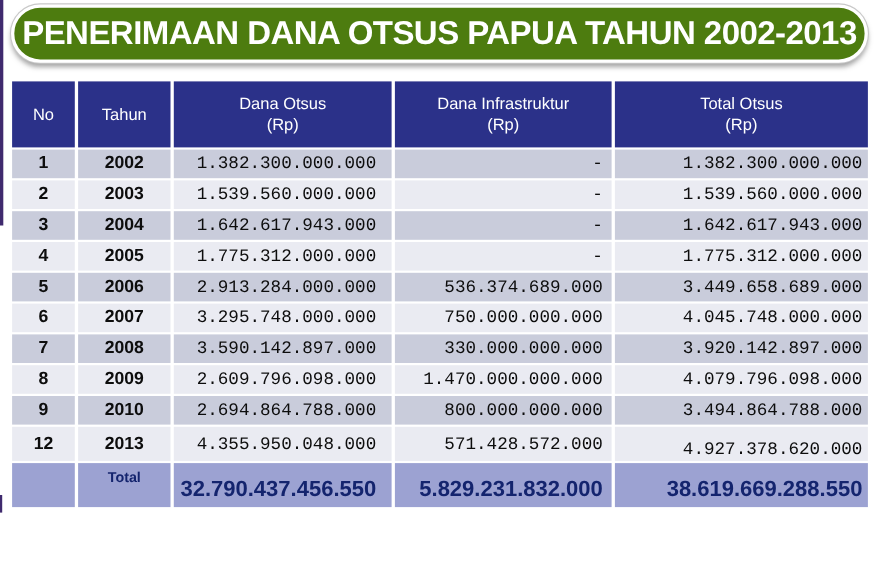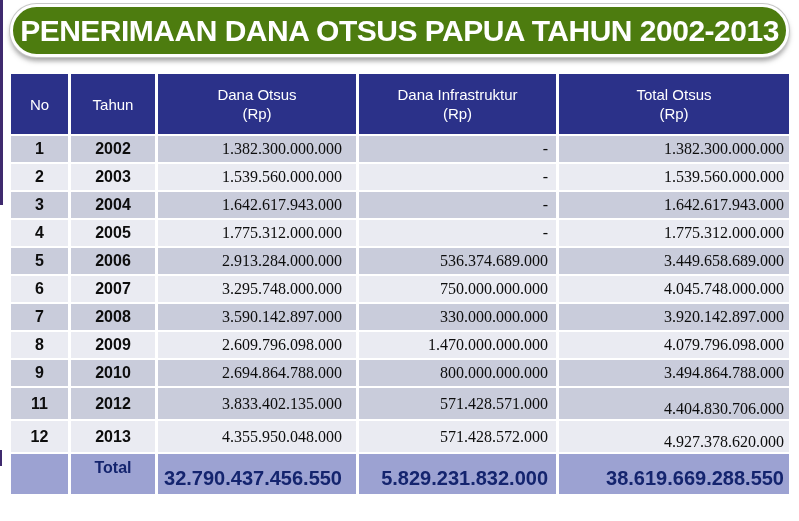--- a/index.html
+++ b/index.html
@@ -79,36 +79,36 @@
   tr.row-tall  td { height: 31px; }
   tr.row-tall  td.cell-total { vertical-align: bottom; padding-bottom: 1px; }
 
   td.cell-no, td.cell-tahun {
     text-align: center;
     font-weight: 600;
     font-family: "Liberation Sans", sans-serif;
   }
   td.cell-money {
     text-align: right;
-    font-family: Liberation Serif, serif;
+    font-family: Liberation Mono, monospace;
   }
   td.cell-dana  { padding-right: 14px; }
   td.cell-infra { padding-right: 8px; }
   td.cell-total { padding-right: 5px; }
 
   
   tr.total-row td {
     background: #9CA2D2;
     color: #14246E;
     font-weight: bold;
     height: 40px;
   }
   tr.total-row td.cell-label {
     text-align: center;
-    font-size: 16px;
+    font-size: 13px;
     vertical-align: top;
     padding-top: 5px;
     font-family: "Liberation Sans", sans-serif;
   }
   tr.total-row td.cell-money {
     font-family: "Liberation Sans", sans-serif;
     font-size: 20px;
     vertical-align: bottom;
     padding-bottom: 4px;
   }
@@ -209,27 +209,20 @@
         <td class="cell-money cell-dana">2.609.796.098.000</td>
         <td class="cell-money cell-infra">1.470.000.000.000</td>
         <td class="cell-money cell-total">4.079.796.098.000</td>
       </tr>
       <tr class="row-dark">
         <td class="cell-no">9</td>
         <td class="cell-tahun">2010</td>
         <td class="cell-money cell-dana">2.694.864.788.000</td>
         <td class="cell-money cell-infra">800.000.000.000</td>
         <td class="cell-money cell-total">3.494.864.788.000</td>
-      </tr>
-      <tr class="row-dark row-tall">
-        <td class="cell-no">11</td>
-        <td class="cell-tahun">2012</td>
-        <td class="cell-money cell-dana">3.833.402.135.000</td>
-        <td class="cell-money cell-infra">571.428.571.000</td>
-        <td class="cell-money cell-total">4.404.830.706.000</td>
       </tr>
       <tr class="row-light row-tall">
         <td class="cell-no">12</td>
         <td class="cell-tahun">2013</td>
         <td class="cell-money cell-dana">4.355.950.048.000</td>
         <td class="cell-money cell-infra">571.428.572.000</td>
         <td class="cell-money cell-total">4.927.378.620.000</td>
       </tr>
     </tbody>
   <tfoot>

